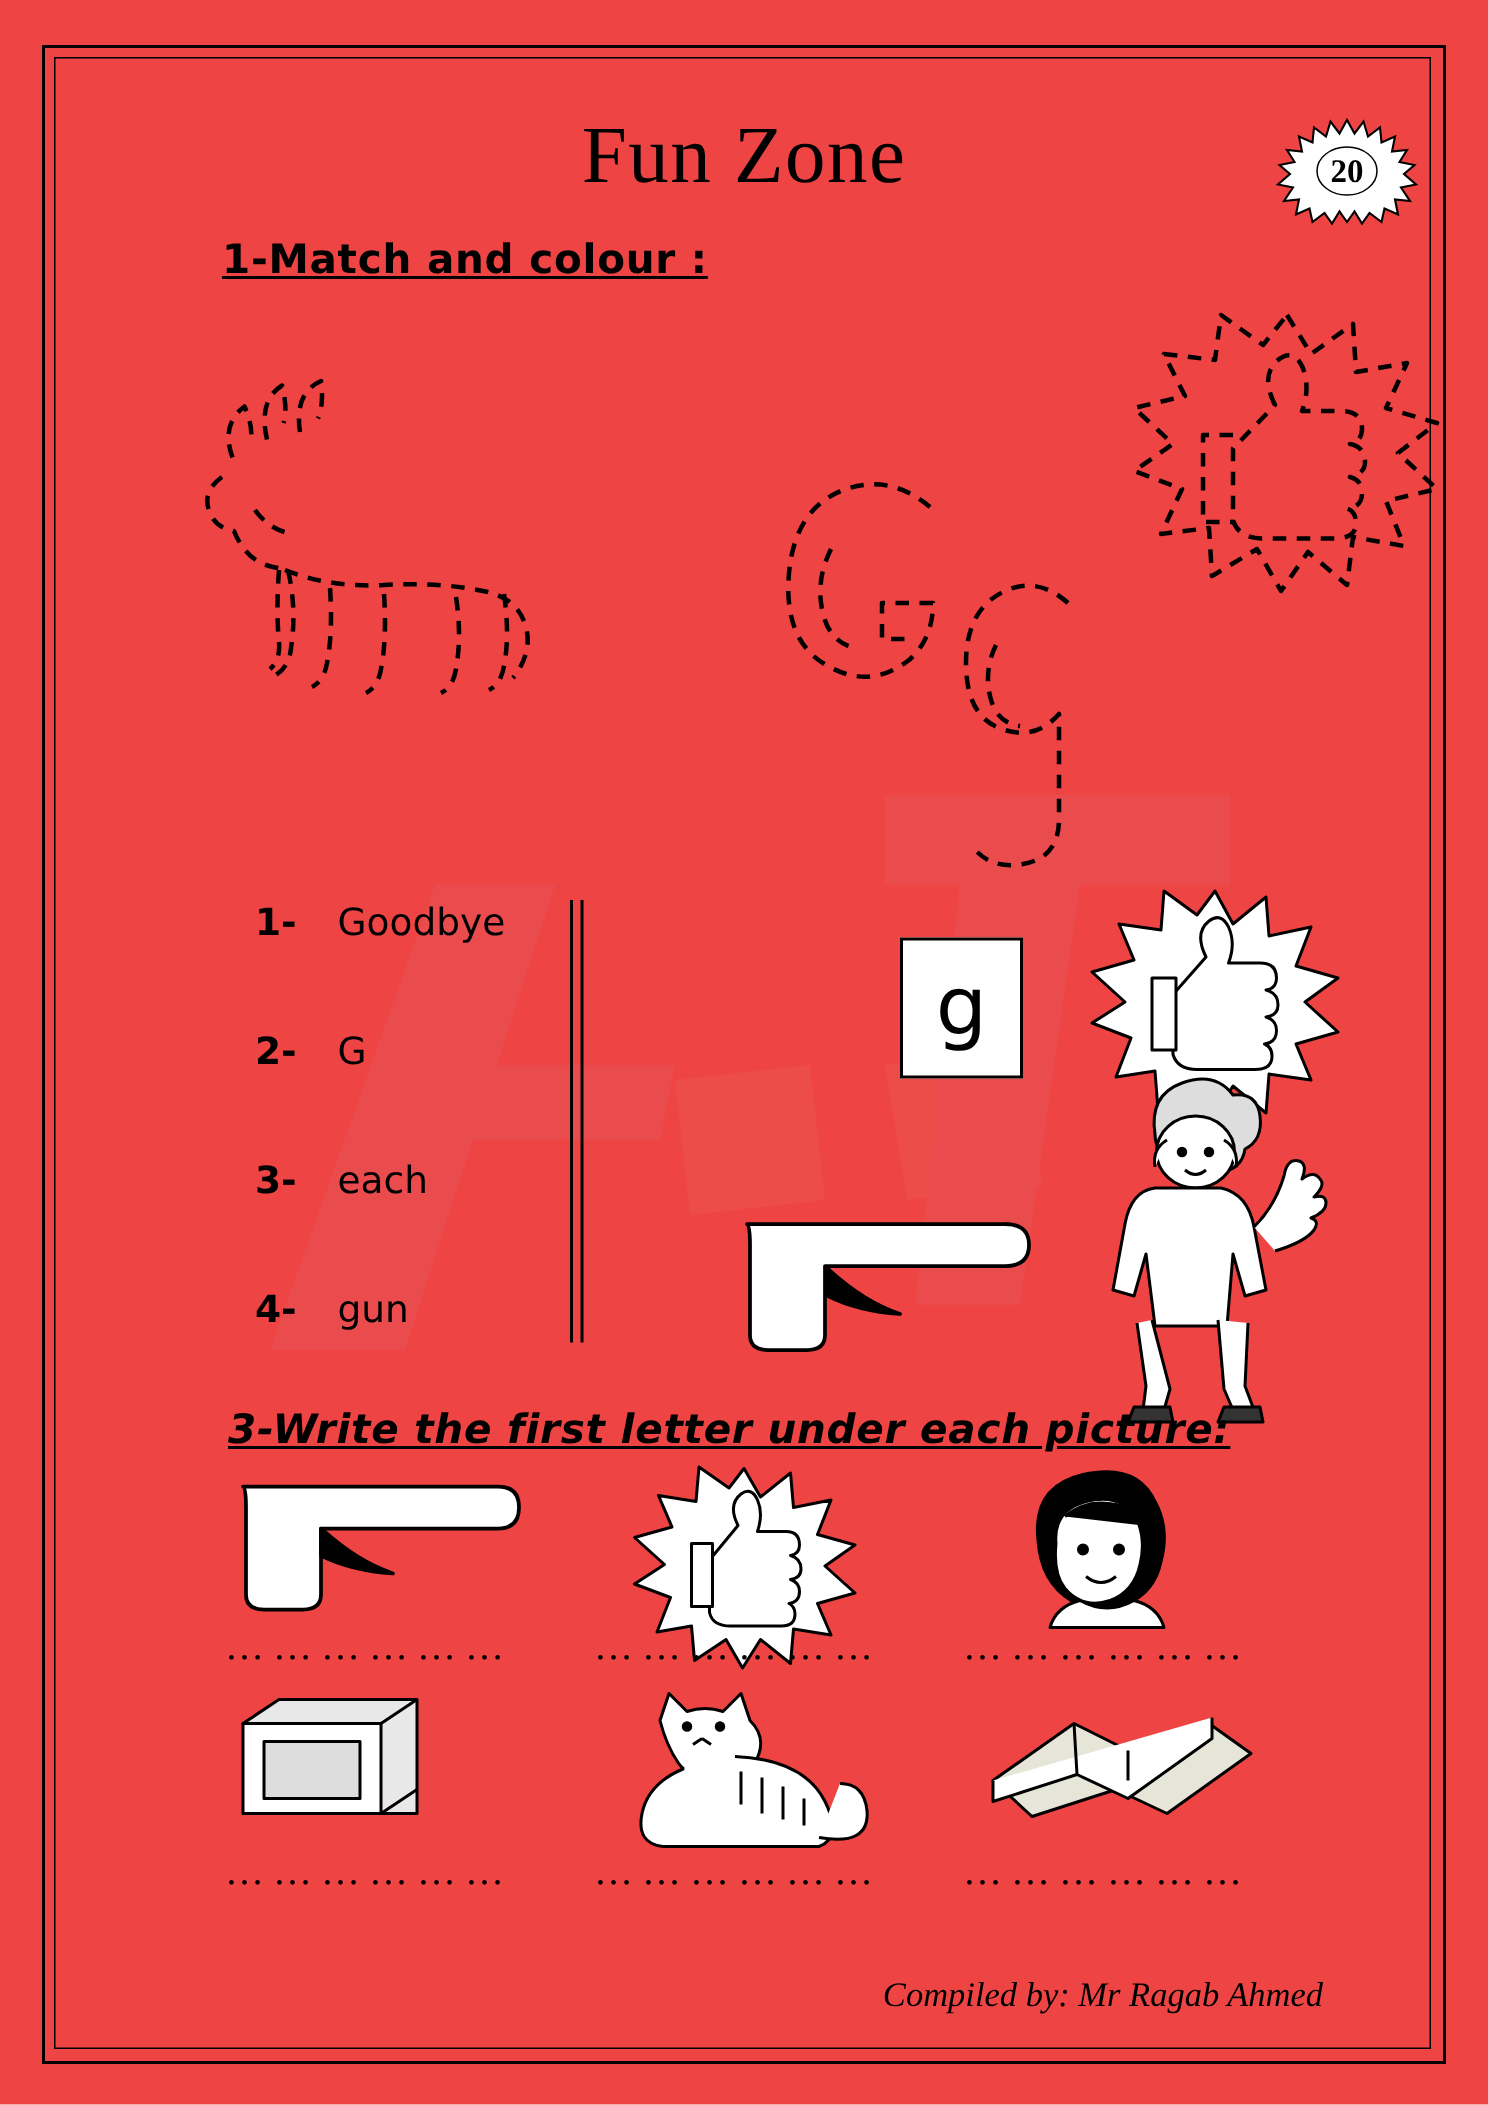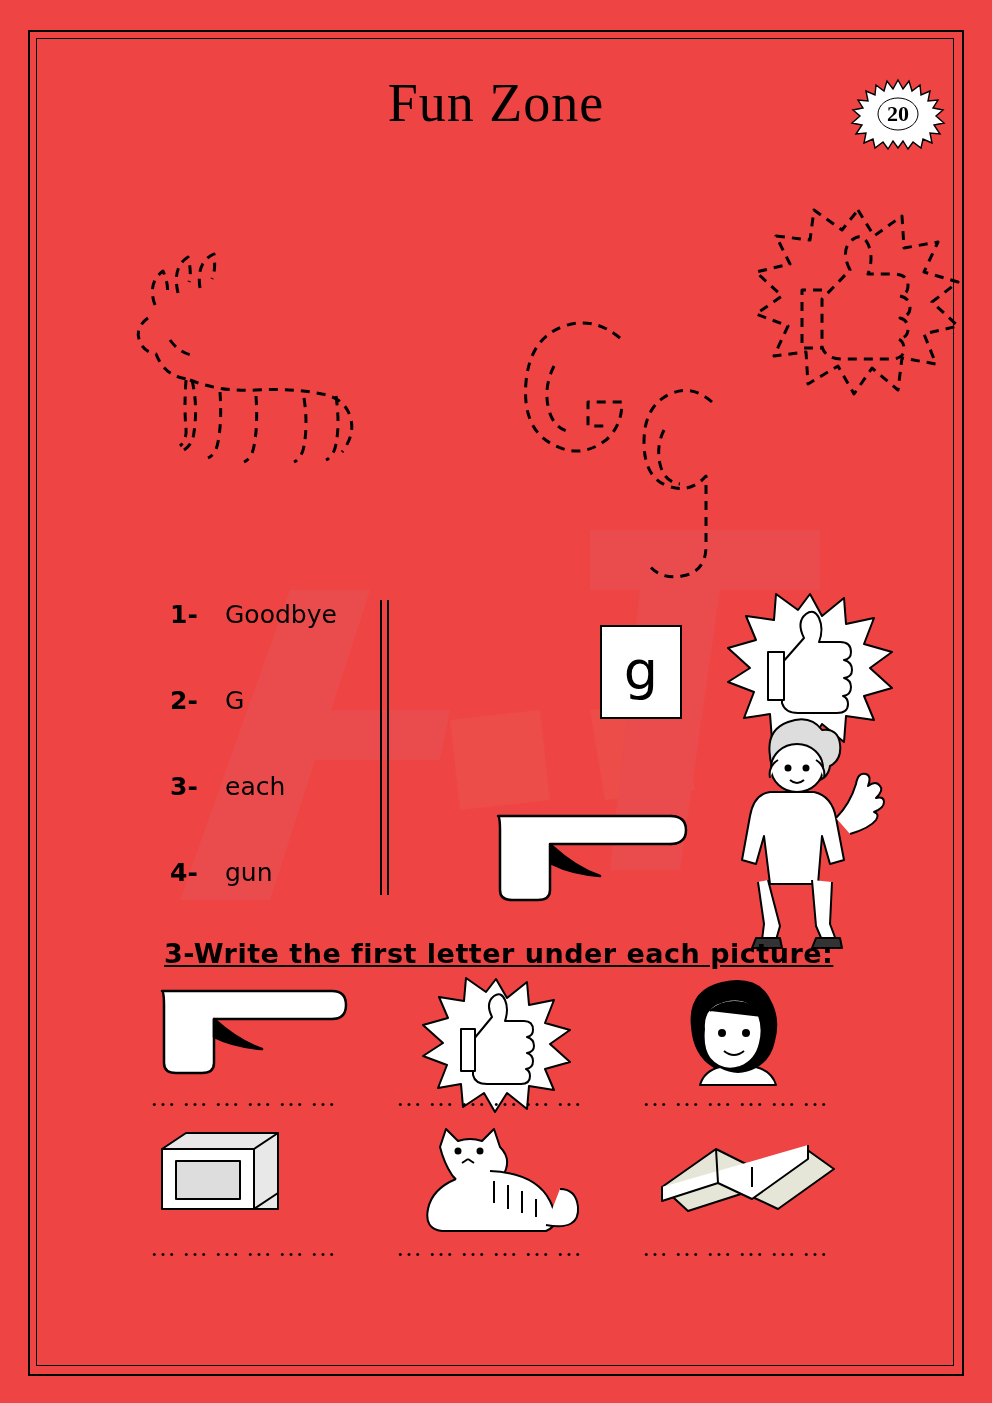--- a/index.html
+++ b/index.html
@@ -75,21 +75,21 @@
     font-family: "DejaVu Sans", sans-serif;
     font-weight: bold;
     font-size: 27px;
     color: #000;
     text-decoration: underline;
     letter-spacing: 0.5px;
     white-space: nowrap;
   }
   .h1 { left: 148px; top: 158px; }
   .h2 { left: 148px; top: 540px; }
-  .h3 { left: 164px; top: 938px; }
+  .h3 { left: 152px; top: 938px; font-style: italic; }
 
   
   .ex1 { position: absolute; left: 60px; top: 190px; width: 880px; height: 320px; }
 
   
   .ex2-words {
     position: absolute;
     left: 170px;
     top: 600px;
     width: 200px;
@@ -227,20 +227,21 @@
   <div class="title">Fun Zone</div>
 
   <div class="star-badge">
     <svg width="92" height="72" viewBox="0 0 92 72">
       <polygon fill="#ffffff" stroke="#000" stroke-width="1.4" points="46,2 51,11 57,3 60,13 68,7 69,17 78,13 76,23 86,22 81,30 91,32 84,38 92,45 82,47 88,56 78,55 80,65 71,61 69,70 61,64 56,71 51,63 46,70 41,63 36,71 31,64 23,70 21,61 12,65 14,55 4,56 10,47 0,45 8,38 1,32 11,30 6,22 16,23 14,13 23,17 24,7 32,13 35,3 41,11"></polygon>
       <ellipse cx="46" cy="36" rx="20" ry="16" fill="#ffffff" stroke="#000" stroke-width="1"></ellipse>
     </svg>
     <div class="star-num">20</div>
   </div>
 
+  <div class="heading h1">1-Match and colour :</div>
 
   <div class="ex1">
     <svg width="880" height="320" viewBox="0 0 880 320">
       <g fill="none" stroke="#000" stroke-width="3" stroke-dasharray="9 7" stroke-linejoin="round">
 
         <g>
           <path d="M95 115 q-8 -22 8 -34 q6 14 4 22 M118 103 q-6 -26 10 -36 q4 16 1 25 M140 98 q-4 -26 14 -34 q2 16 -2 25"></path>
           <path d="M88 128 q-14 10 -8 24 q4 10 16 12 q8 20 26 24 l10 2
                    q6 26 2 52 q-1 12 -10 18 M126 190 q-2 28 0 48 q1 12 -6 18"></path>
           <path d="M130 190 q30 12 66 10 q38 -2 66 4 q22 4 28 22 q6 18 -8 36"></path>
@@ -442,14 +443,15 @@
               <path d="M30 62 l0 14 l56 -18 l34 16 l56 -40 l0 -14" fill="#fff"></path>
               <path d="M84 24 l2 34 M120 42 l0 20"></path>
             </g>
           </svg>
         </div>
         <div class="dots">………………</div>
       </div>
     </div>
   </div>
 
+  <div class="footer">Compiled by: Mr Ragab Ahmed</div>
 
 </div>
 
 </body></html>

